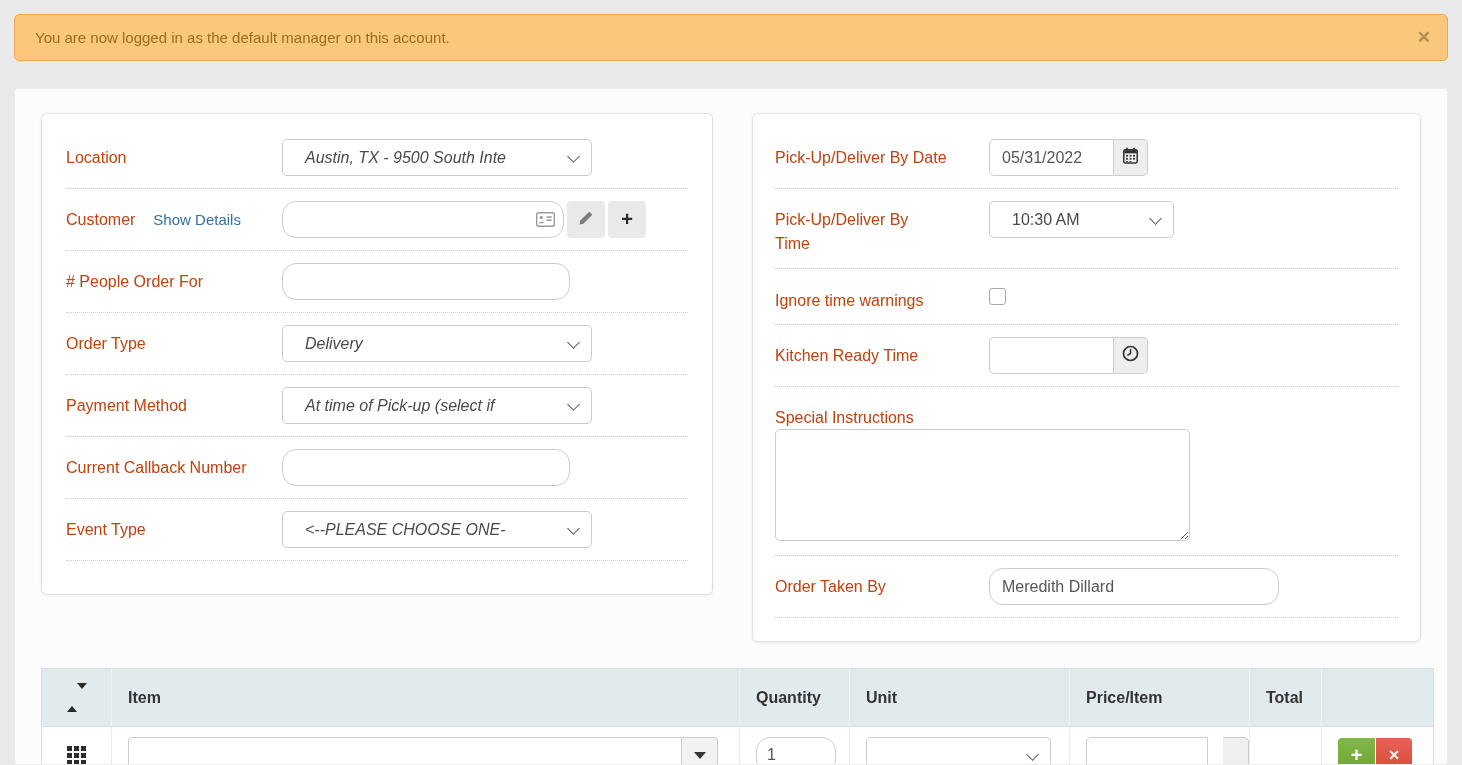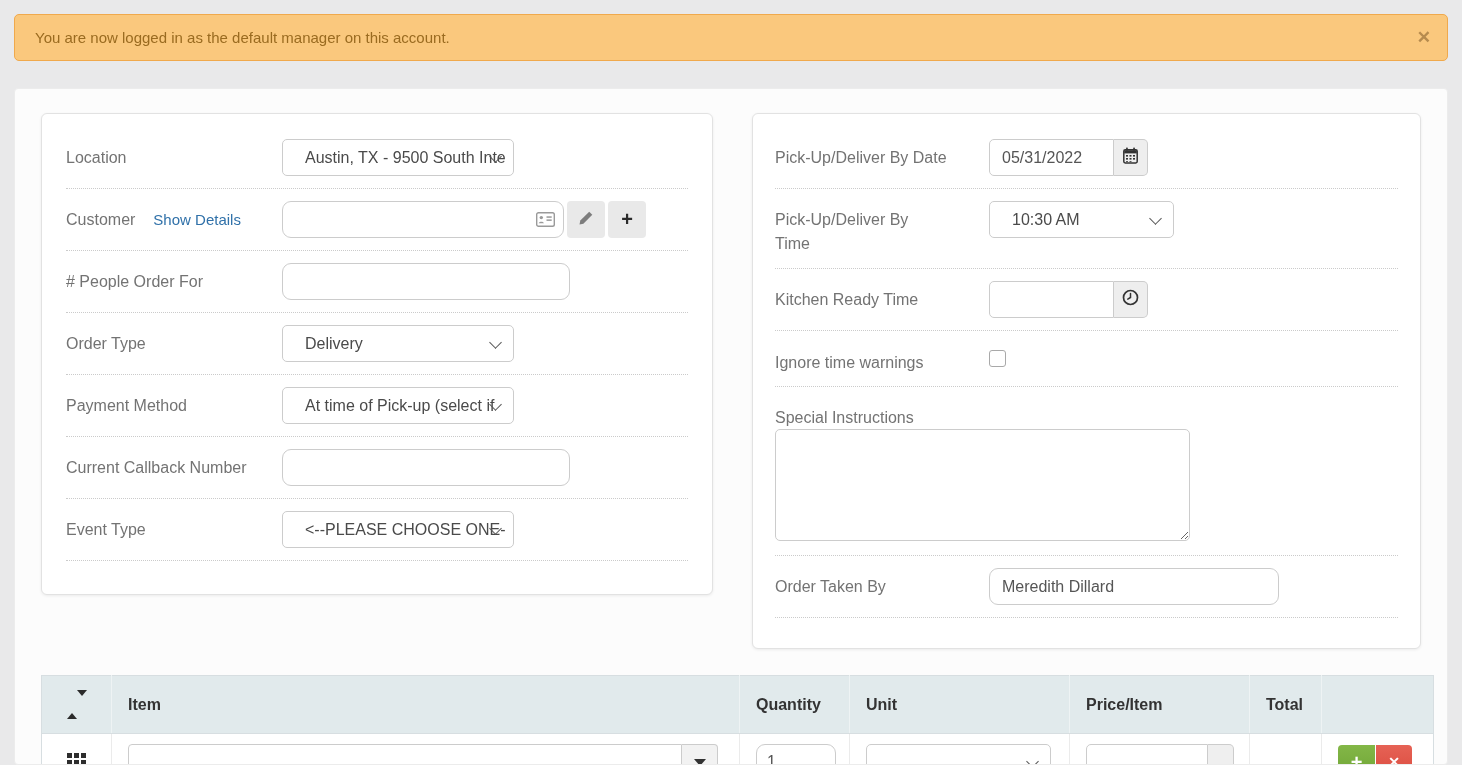--- a/index.html
+++ b/index.html
@@ -33,58 +33,58 @@
     margin:27px 14px 0; height:677px;
     background:#fcfcfc; border:1px solid #ececec; border-radius:4px;
     padding:24px 26px 0; overflow:hidden;
   }
   .cards { display:flex; align-items:flex-start; gap:39px; }
   .card {
     background:#fff; border:1px solid #e2e2e2; border-radius:6px;
     box-shadow:0 1px 3px rgba(0,0,0,0.07);
   }
   .card.left  { width:678px; padding:13px 24px 33px; }
-  .card.right { width:675px; padding:13px 22px 30px; }
+  .card.right { width:675px; padding:13px 22px 23px; }
 
   .frow {
     display:flex; align-items:flex-start;
     padding:12px 0; border-bottom:1px dotted #cbcbcb;
   }
-  .flabel { flex:none; font-size:16px; color:#737373; line-height:37px; }
+  .flabel { flex:none; font-size:16px; color:#c2410c; line-height:37px; }
   .card.left  .flabel { width:216px; }
   .card.right .flabel { width:214px; }
   .flabel.wrap  { line-height:24px; padding-top:7px; max-width:170px; margin-right:44px; width:170px; }
   .flabel.toppad{ line-height:22px; padding-top:6px; }
   .flabel.mid   { line-height:20px; padding-top:9px; }
   .link { color:var(--link,#3071a9); font-size:15px; text-decoration:none; line-height:37px; margin-left:18px; cursor:pointer; }
   .frow.customer-row .flabel { width:auto; margin-right:0; }
   .frow.customer-row .spacer { width:216px; display:flex; }
 
   
   .inp {
-    height:37px; border:1px solid #ccc; border-radius:9px;
+    height:37px; border:1px solid #ccc; border-radius:14px;
     background:#fff; font-family:inherit; font-size:16px; color:#555;
     padding:0 12px; outline:none;
   }
   .sel {
     position:relative; height:37px; border:1px solid #ccc; border-radius:5px;
     background:#fff; font-size:16px; color:#4a4a4a;
     display:flex; align-items:center;
     padding:0 30px 0 22px; cursor:pointer;
     white-space:nowrap; overflow:hidden;
   }
   .chev {
     position:absolute; right:13px; top:12px;
     width:9px; height:9px;
     border-right:1.6px solid #555; border-bottom:1.6px solid #555;
     transform:rotate(45deg);
   }
-  .w270{width:232px;} .w288{width:288px;} .w185{width:185px;} .w290{width:290px;}
-
-  .igroup { display:flex; }
+  .w270{width:310px;font-style:italic;} .w288{width:288px;} .w185{width:185px;} .w290{width:290px;}
+
+  .igroup { display:flex;justify-content:space-between; }
   .igroup .inp { border-radius:5px 0 0 5px; width:125px; }
   .addon {
     width:34px; height:37px; flex:none;
     border:1px solid #ccc; border-left:none; border-radius:0 5px 5px 0;
     background:#eee; display:flex; align-items:center; justify-content:center;
     cursor:pointer;
   }
 
   .cust-wrap { position:relative; }
   .cust-wrap .inp { width:282px; padding-right:36px; }
@@ -275,38 +275,38 @@
       </div>
 
       <div class="frow">
         <div class="flabel wrap">Pick-Up/Deliver By Time</div>
         <div class="sel w185">
           <span>10:30 AM</span>
           <span class="chev"></span>
         </div>
       </div>
 
+      <div class="frow" style="padding:13px 0;">
+        <div class="flabel mid">Ignore time warnings</div>
+        <div class="checkbox" style="margin-top:6px;"></div>
+      </div>
+
       <div class="frow">
         <div class="flabel">Kitchen Ready Time</div>
         <div class="igroup">
           <input class="inp" value="" style="">
           <span class="addon">
             <span>
               <svg width="17" height="17" viewBox="0 0 17 17">
                 <circle cx="8.5" cy="8.5" r="7" fill="none" stroke="#333" stroke-width="1.7"></circle>
                 <path d="M8.5 4.4v4.1L5.8 10.2" fill="none" stroke="#333" stroke-width="1.5" stroke-linecap="round"></path>
               </svg>
             </span>
           </span>
         </div>
-      </div>
-
-      <div class="frow" style="padding:13px 0;">
-        <div class="flabel mid">Ignore time warnings</div>
-        <div class="checkbox" style="margin-top:6px;"></div>
       </div>
 
       <div class="frow" style="padding:14px 0;flex-direction:column;">
         <div class="flabel toppad">Special Instructions</div>
         <textarea class="sp" style=""></textarea>
       </div>
 
       <div class="frow">
         <div class="flabel">Order Taken By</div>
         <input class="inp w290" value="Meredith Dillard" style="">

